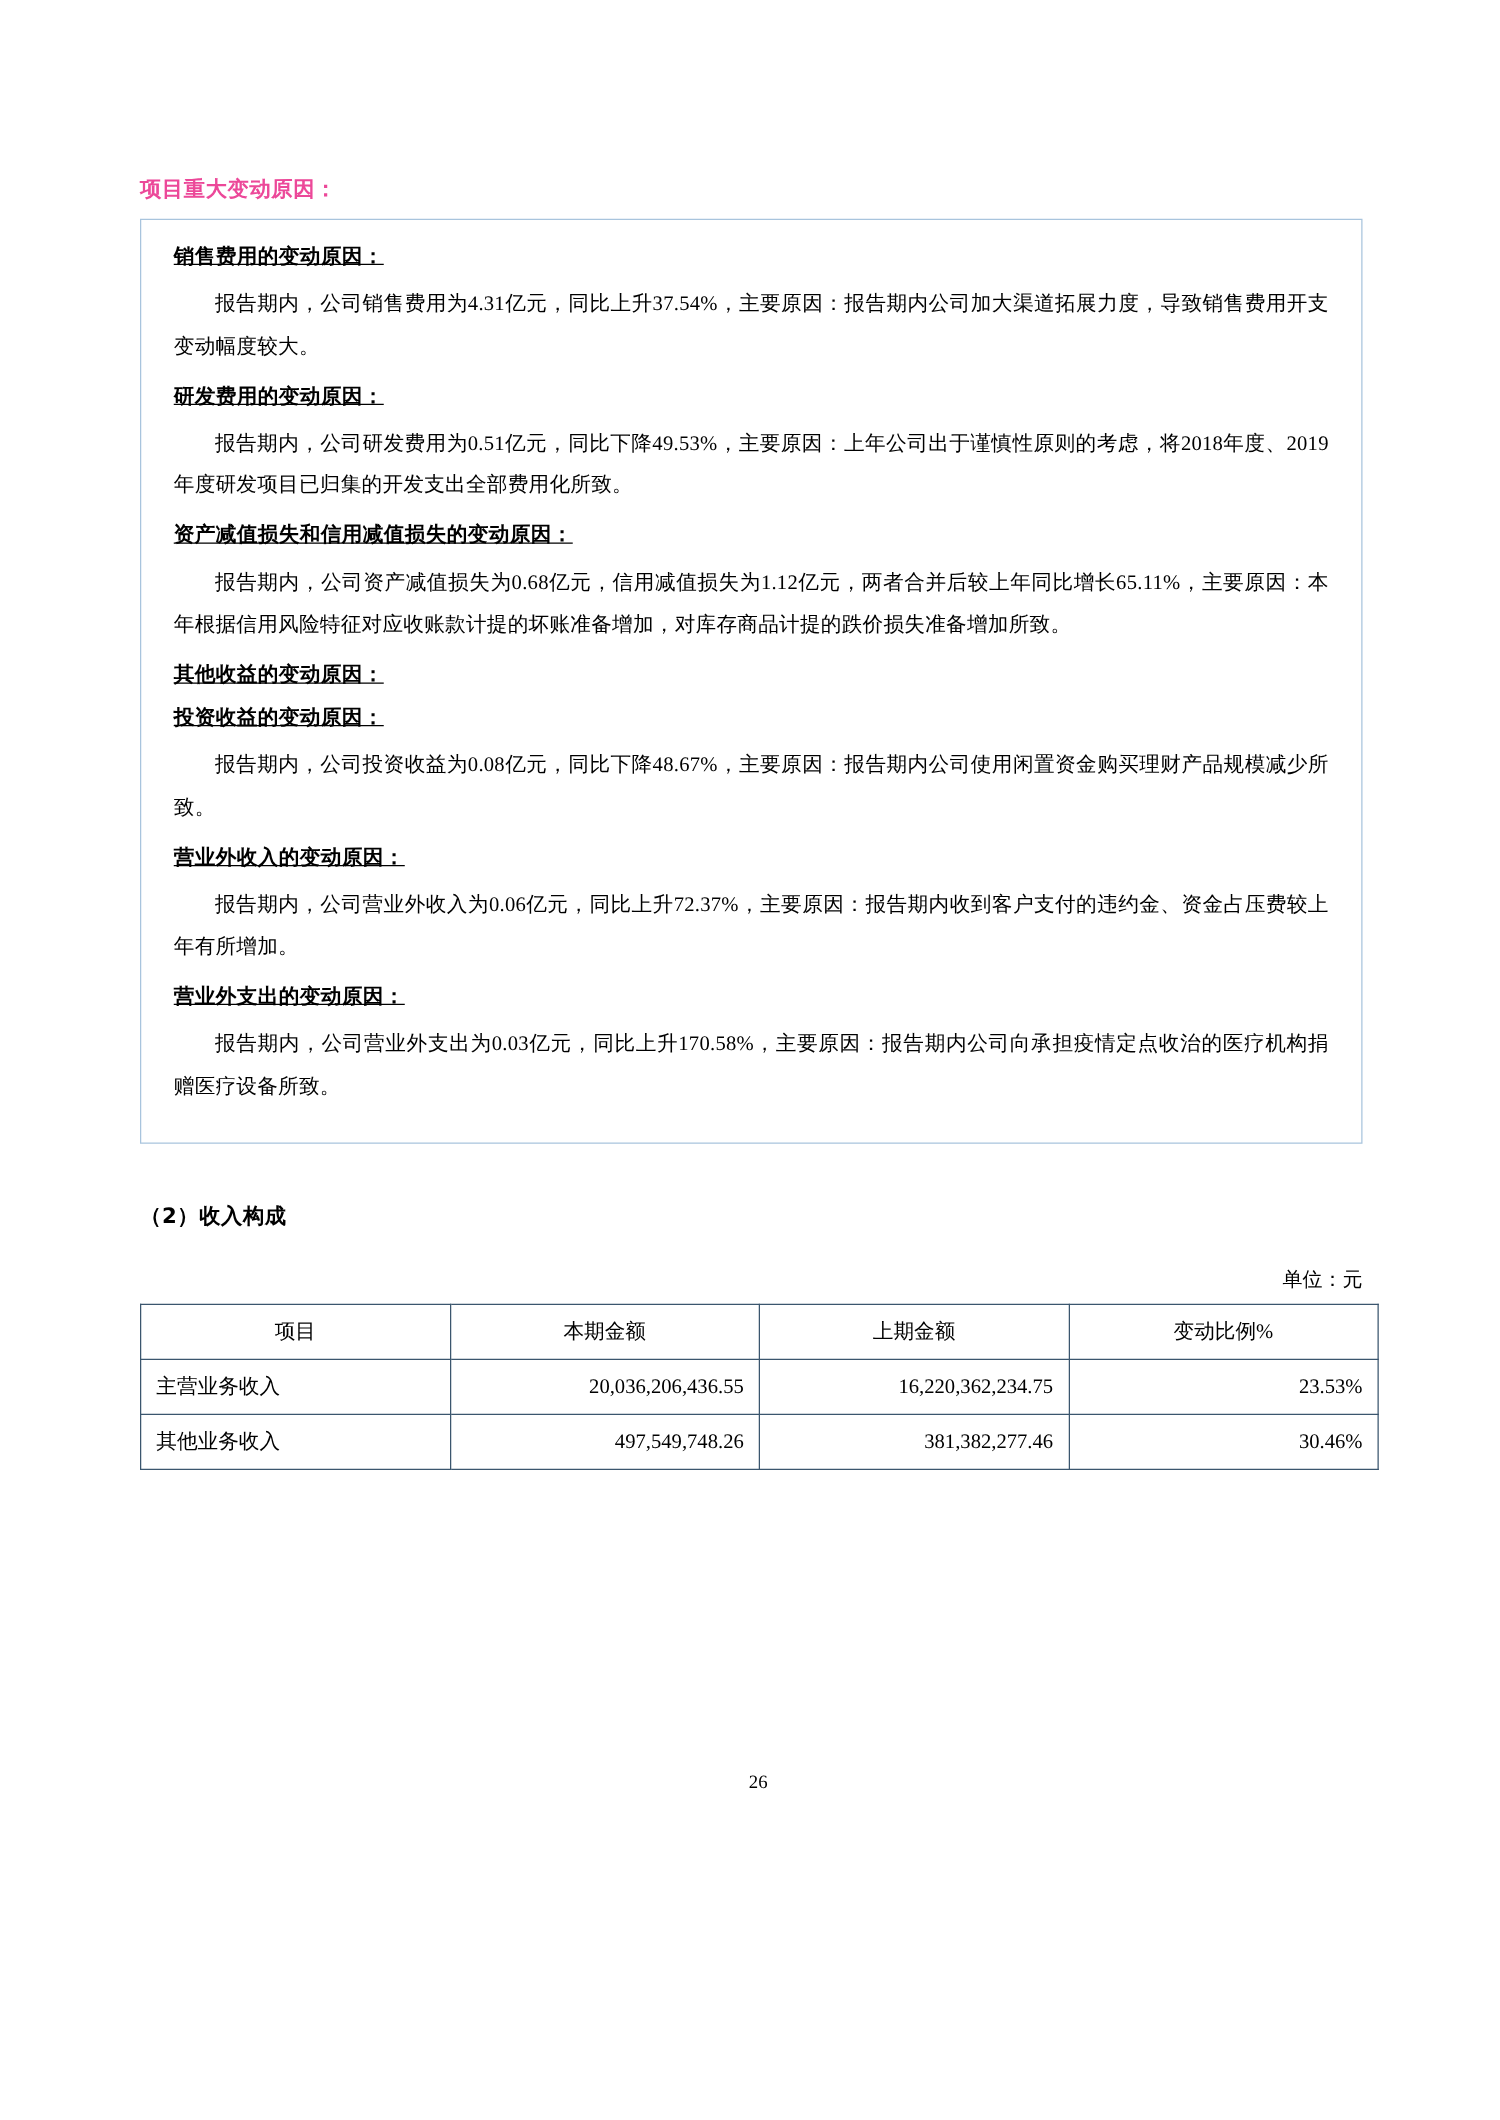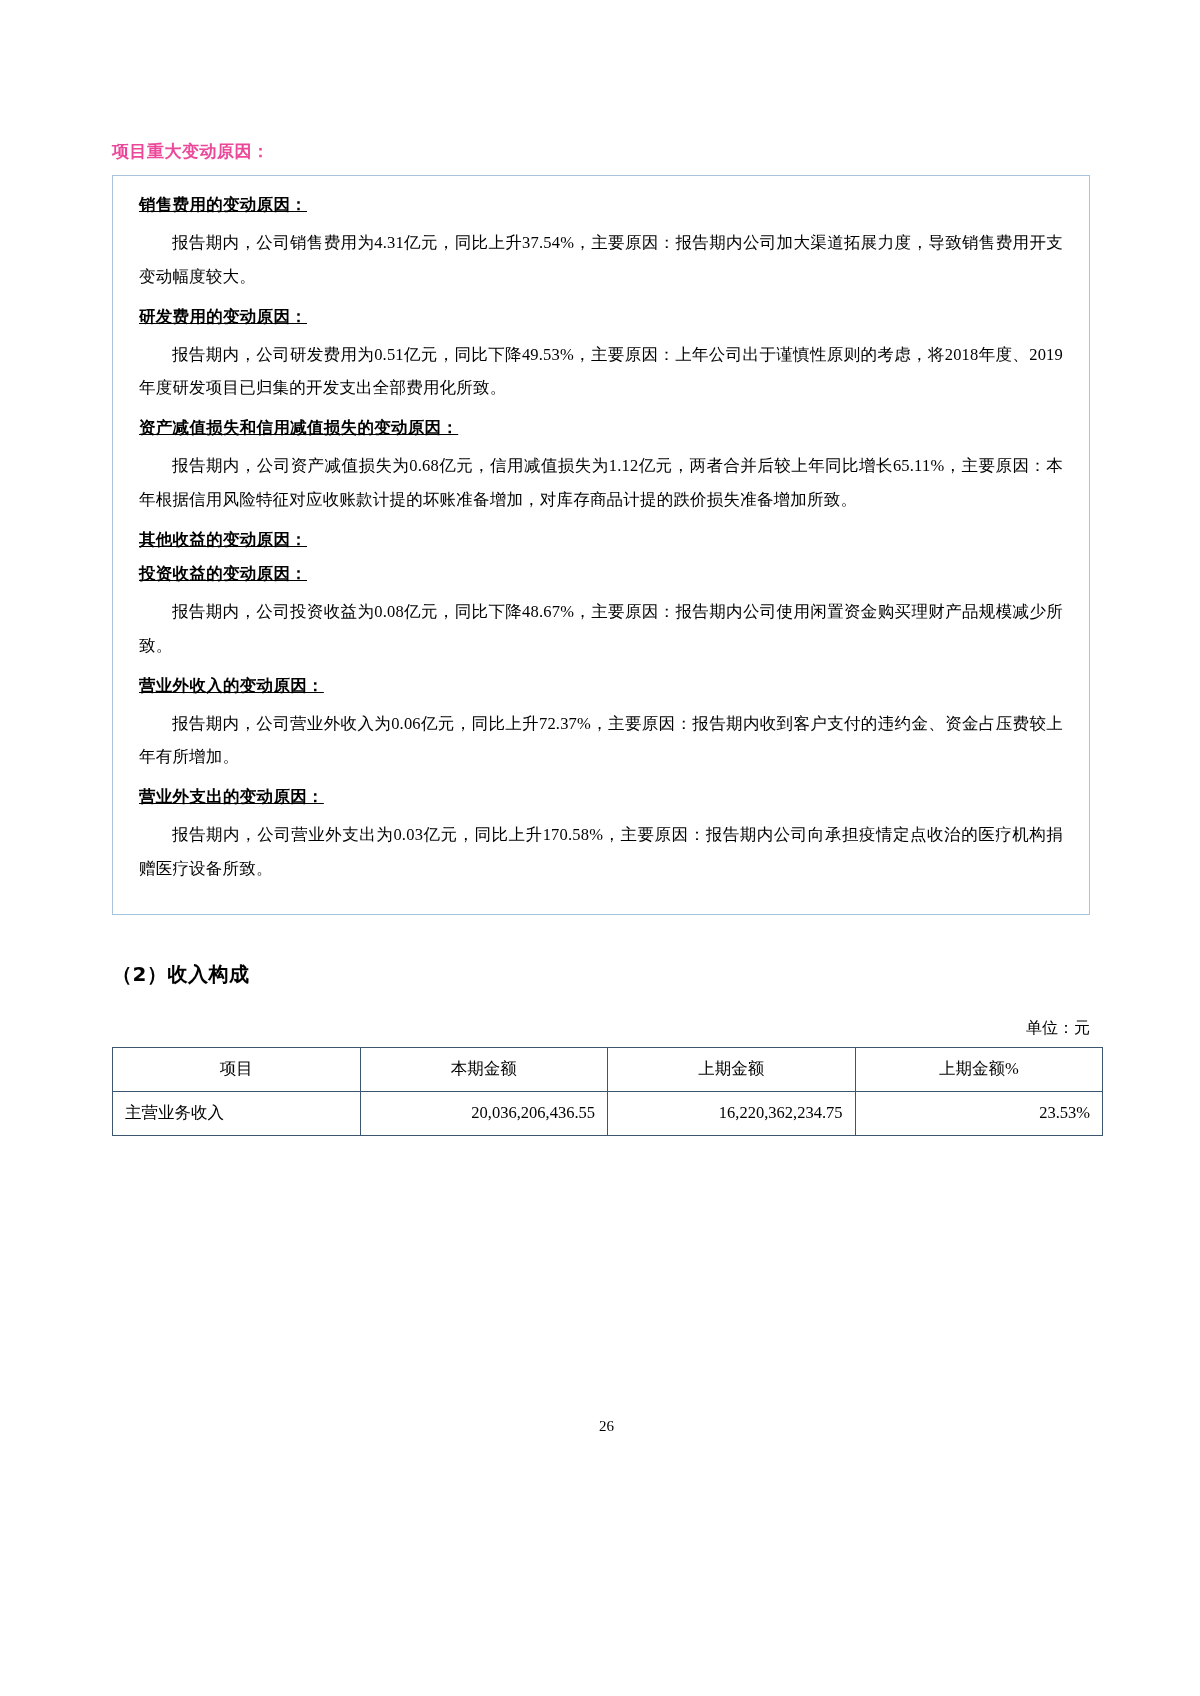--- a/index.html
+++ b/index.html
@@ -51,21 +51,21 @@
     font-family: "Liberation Serif", "DejaVu Serif", serif;
     font-size: 16.5px;
     line-height: 2.05;
     text-align: justify;
     text-indent: 2em;
     margin: 0 0 6px 0;
     letter-spacing: 0.2px;
   }
   .revenue-title {
     font-family: "DejaVu Sans", "Liberation Sans", sans-serif;
-    font-size: 20px;
+    font-size: 17px;
     font-weight: bold;
     letter-spacing: 0.5px;
     margin: 46px 0 0 0;
   }
   .unit-line {
     font-family: "Liberation Serif", "DejaVu Serif", serif;
     font-size: 16px;
     text-align: right;
     width: 978px;
     margin: 30px 0 8px 0;
@@ -147,28 +147,34 @@
       <col class="c1">
         <col class="c2">
         <col class="c3">
         <col class="c4">
     </colgroup>
     <thead>
       <tr>
         <th>项目</th>
         <th>本期金额</th>
         <th>上期金额</th>
-        <th>上期金额%</th>
+        <th>变动比例%</th>
       </tr>
     </thead>
     <tbody>
       <tr>
         <td class="item">主营业务收入</td>
         <td class="num">20,036,206,436.55</td>
         <td class="num">16,220,362,234.75</td>
         <td class="num">23.53%</td>
       </tr>
+      <tr>
+        <td class="item">其他业务收入</td>
+        <td class="num">497,549,748.26</td>
+        <td class="num">381,382,277.46</td>
+        <td class="num">30.46%</td>
+      </tr>
     </tbody>
   </table>
 
   <div class="page-number">26</div>
 
 </div>
 
 </body></html>

